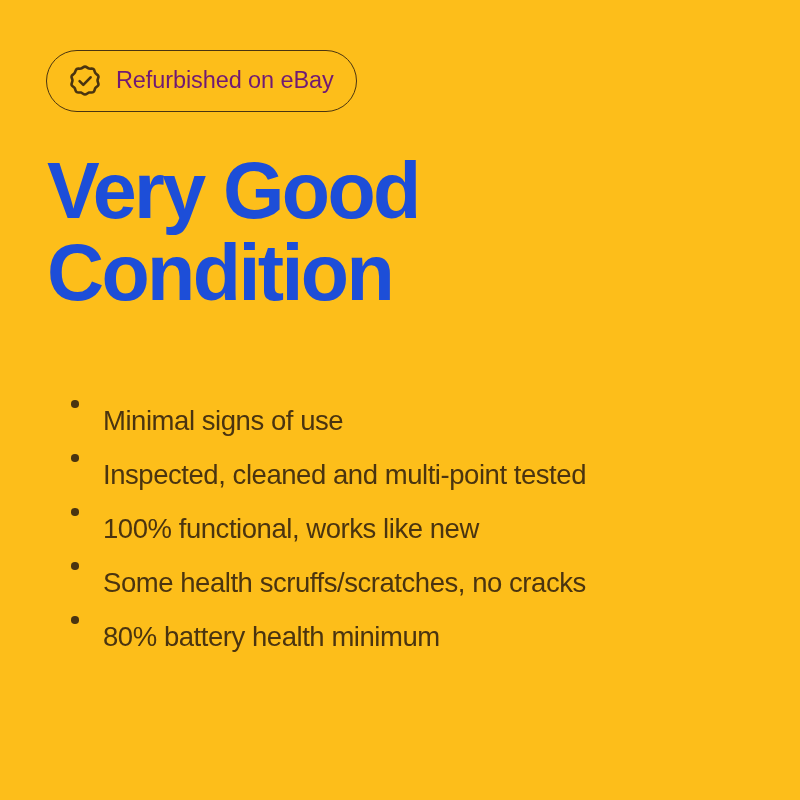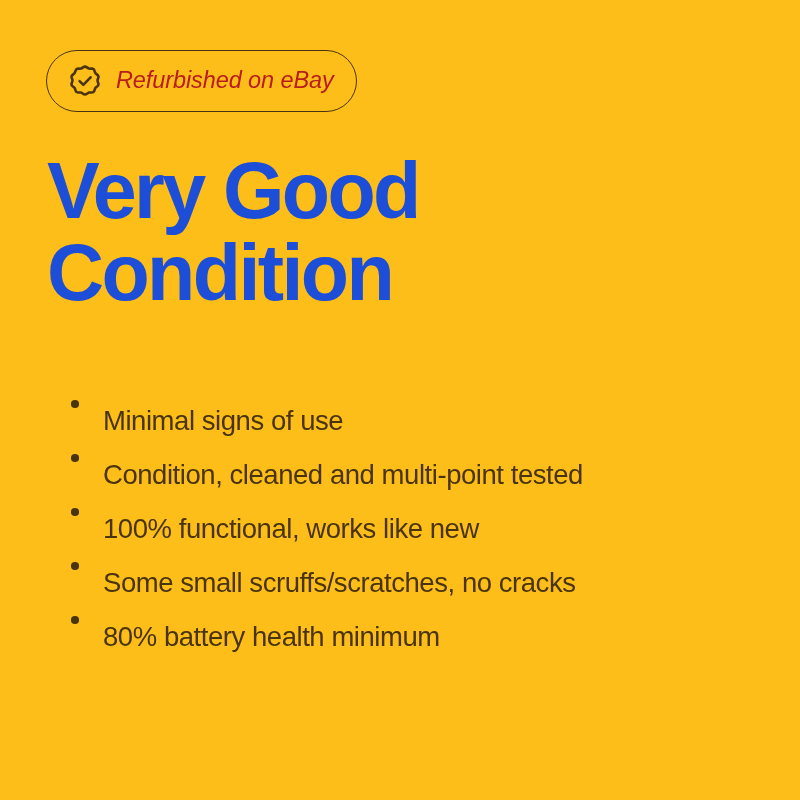--- a/index.html
+++ b/index.html
@@ -52,22 +52,21 @@
   .badge-icon svg {
     display: block;
     width: 34px;
     height: 34px;
   }
   .badge-label {
     font-size: 23.5px;
     line-height: 1;
     font-weight: 400;
     letter-spacing: -0.1px;
-    color: #b91c1c;
-    font-style: italic;
+    color: #701a75;
   }
 
   
   .headline {
     position: absolute;
     left: 47px;
     top: 150px;
     margin: 0;
     font-size: 79px;
     line-height: 82px;
@@ -164,29 +163,29 @@
     <span class="headline-line">Condition</span>
   </h1>
 
   <ul class="feature-list">
     <li class="feature-item">
       <span class="feature-bullet"></span>
       <span class="feature-text">Minimal signs of use</span>
     </li>
     <li class="feature-item">
       <span class="feature-bullet"></span>
-      <span class="feature-text">Condition, cleaned and multi-point tested</span>
+      <span class="feature-text">Inspected, cleaned and multi-point tested</span>
     </li>
     <li class="feature-item">
       <span class="feature-bullet"></span>
       <span class="feature-text">100% functional, works like new</span>
     </li>
     <li class="feature-item">
       <span class="feature-bullet"></span>
-      <span class="feature-text">Some small scruffs/scratches, no cracks</span>
+      <span class="feature-text">Some health scruffs/scratches, no cracks</span>
     </li>
     <li class="feature-item">
       <span class="feature-bullet"></span>
       <span class="feature-text">80% battery health minimum</span>
     </li>
   </ul>
 
 </div>
 
 </body></html>

